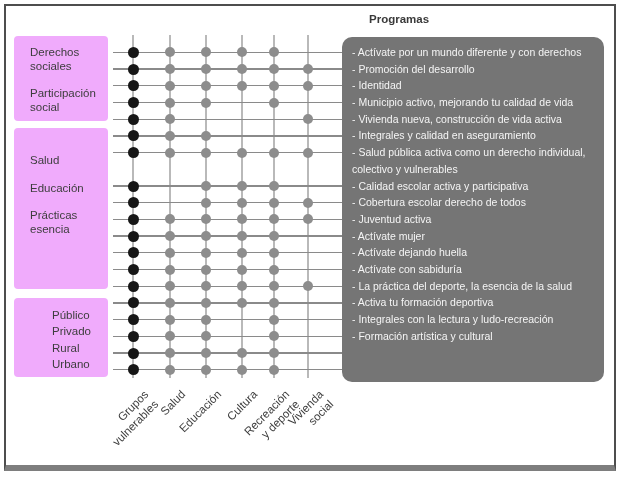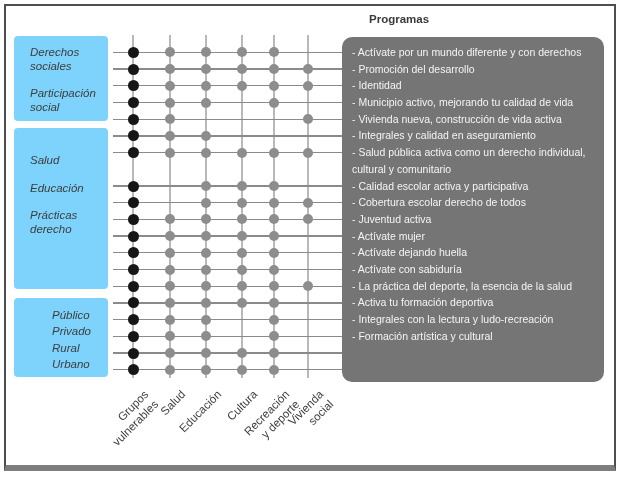--- a/index.html
+++ b/index.html
@@ -6,22 +6,22 @@
   #stage{
     position:relative;width:624px;height:480px;background:#ffffff;
     font-family:"Liberation Sans", sans-serif;overflow:hidden;
   }
   #frame{
     position:absolute;left:4px;top:4px;width:612px;height:467px;
     border:2px solid #4e4e4e;border-bottom:6px solid #7e7e7e;
     box-sizing:border-box;background:transparent;pointer-events:none;
   }
   .cat-box{
-    position:absolute;left:14px;width:94px;background:#7dd3fc;border-radius:4px;
-    color:#3d3d3d;font-size:11.5px;box-sizing:border-box;font-style:italic;
+    position:absolute;left:14px;width:94px;background:#f0abfc;border-radius:4px;
+    color:#3d3d3d;font-size:11.5px;box-sizing:border-box;
   }
   .cat-label{padding-left:16px;line-height:13.5px;margin-bottom:14px;width:76px;}
   .cat-box.b3 .cat-label{line-height:16.3px;margin-bottom:0;}
   #programas-title{position:absolute;left:369px;top:13px;font-size:11.5px;color:#3a3a3a;font-weight:bold;}
   #program-box{
     position:absolute;left:342px;top:37px;width:262px;height:345px;
     background:#757575;border-radius:10px;box-sizing:border-box;
     padding:7px 6px 0 10px;color:#f5f5f5;
   }
   .prog-line{height:16.7px;line-height:16.7px;font-size:10.5px;white-space:nowrap;}
@@ -45,21 +45,21 @@
 
   <div id="programas-title">Programas</div>
 
   <div class="cat-box b1" style="top:36px;height:85px;padding-top:10px;">
       <div class="cat-label">Derechos sociales</div>
       <div class="cat-label">Participación social</div>
     </div>
   <div class="cat-box b2" style="top:128px;height:161px;padding-top:26px;">
       <div class="cat-label">Salud</div>
       <div class="cat-label">Educación</div>
-      <div class="cat-label">Prácticas derecho</div>
+      <div class="cat-label">Prácticas esencia</div>
     </div>
   <div class="cat-box b3" style="top:298px;height:79px;padding-top:9px;padding-left:22px;">
       <div class="cat-label">Público</div>
       <div class="cat-label">Privado</div>
       <div class="cat-label">Rural</div>
       <div class="cat-label">Urbano</div>
     </div>
 
   <div id="grid">
       <div class="vline" style="left: 131.75px; top: 35px; height: 343px;"></div>
@@ -182,21 +182,21 @@
     </div>
 
   <div id="program-box">
       <div class="prog-line">- Actívate por un mundo diferente  y con derechos</div>
       <div class="prog-line">- Promoción del desarrollo</div>
       <div class="prog-line">- Identidad</div>
       <div class="prog-line">- Municipio activo, mejorando tu calidad de vida</div>
       <div class="prog-line">- Vivienda nueva, construcción de vida activa</div>
       <div class="prog-line">- Integrales y calidad en aseguramiento</div>
       <div class="prog-line">- Salud pública activa como un derecho individual,</div>
-      <div class="prog-line">cultural y comunitario</div>
+      <div class="prog-line">colectivo y vulnerables</div>
       <div class="prog-line">- Calidad escolar activa y participativa</div>
       <div class="prog-line">- Cobertura escolar derecho de todos</div>
       <div class="prog-line">- Juventud activa</div>
       <div class="prog-line">- Actívate mujer</div>
       <div class="prog-line">- Actívate dejando huella</div>
       <div class="prog-line">- Actívate con sabiduría</div>
       <div class="prog-line">- La práctica del deporte, la esencia de la salud</div>
       <div class="prog-line">- Activa tu formación deportiva</div>
       <div class="prog-line">- Integrales con la lectura y ludo-recreación</div>
       <div class="prog-line">- Formación artística y cultural</div>

